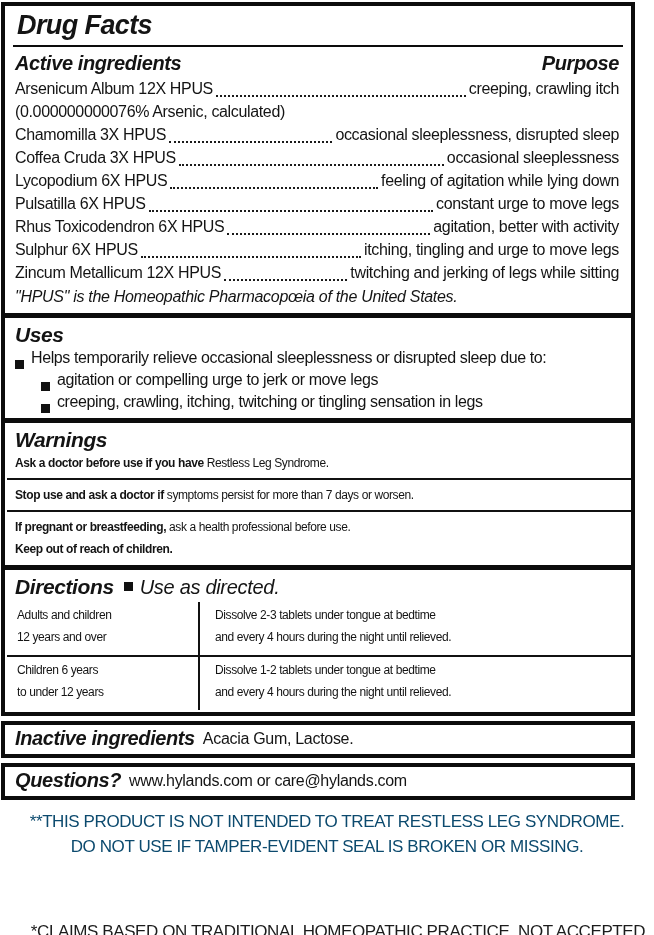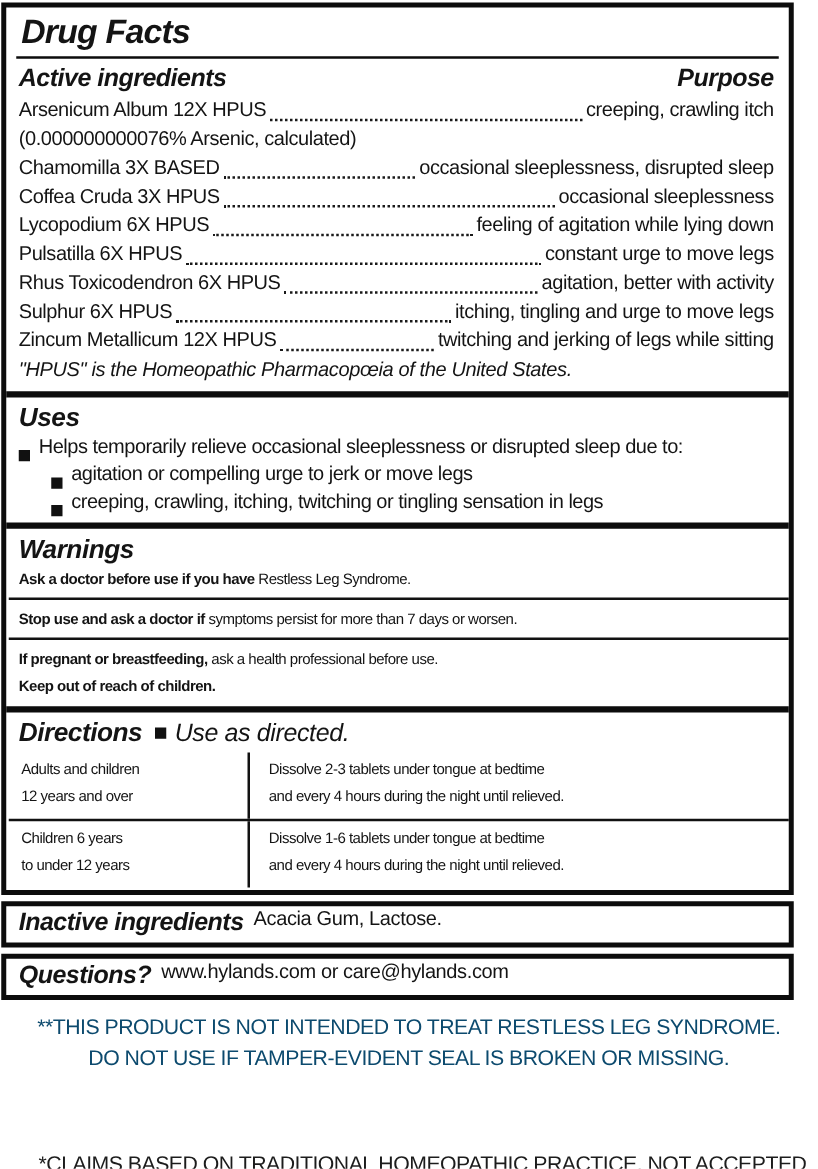--- a/index.html
+++ b/index.html
@@ -9,21 +9,21 @@
     color:#141414;-webkit-font-smoothing:antialiased;
   }
   .page{position:relative;width:654px;height:935px;background:#fff;}
   .box{
     margin:0 19px 0 1px;
     border:4px solid #0c0c0c;
     background:#fff;
     box-sizing:border-box;
   }
   .main-box{margin-top:2px;padding:3px 12px 2px 10px;}
-  .strip{margin-top:5px;padding:2px 12px 4px 10px;display:flex;align-items:flex-start;}
+  .strip{margin-top:5px;padding:2px 12px 4px 10px;display:flex;align-items:center;}
   .strip-heading{font-style:italic;font-weight:bold;font-size:20px;letter-spacing:-0.4px;margin-right:8px;white-space:nowrap;}
   .strip-text{font-size:16px;letter-spacing:-0.3px;white-space:nowrap;}
 
   .df-title{font-style:italic;font-weight:bold;font-size:27px;letter-spacing:-0.6px;margin:1px 0 4px 2px;}
   .title-rule{height:2px;background:#0c0c0c;margin:0 -4px 5px -2px;}
 
   .ai-header{display:flex;justify-content:space-between;align-items:center;margin:2px 0 2px 0;}
   .ai-h-left,.ai-h-right{font-style:italic;font-weight:bold;font-size:20px;letter-spacing:-0.4px;}
 
   .ai-row{display:flex;align-items:center;line-height:23px;font-size:16px;letter-spacing:-0.35px;white-space:nowrap;}
@@ -70,21 +70,21 @@
 
     <div>
       <div class="ai-row">
         <span>Arsenicum Album 12X HPUS</span>
         <span class="leader"></span>
         <span>creeping, crawling itch</span>
       </div>
       <div class="ai-note">(0.000000000076% Arsenic, calculated)</div>
 
       <div class="ai-row">
-        <span>Chamomilla 3X BASED</span>
+        <span>Chamomilla 3X HPUS</span>
         <span class="leader"></span>
         <span>occasional sleeplessness, disrupted sleep</span>
       </div>
       <div class="ai-row">
         <span>Coffea Cruda 3X HPUS</span>
         <span class="leader"></span>
         <span>occasional sleeplessness</span>
       </div>
       <div class="ai-row">
         <span>Lycopodium 6X HPUS</span>
@@ -170,21 +170,21 @@
             <div class="body-line">and every 4 hours during the night until relieved.</div>
           </div>
         </div>
         <div class="dir-sep"></div>
         <div class="dir-row">
           <div class="dir-col1">
             <div class="body-line">Children 6 years</div>
             <div class="body-line">to under 12 years</div>
           </div>
           <div class="dir-col2">
-            <div class="body-line">Dissolve 1-6 tablets under tongue at bedtime</div>
+            <div class="body-line">Dissolve 1-2 tablets under tongue at bedtime</div>
             <div class="body-line">and every 4 hours during the night until relieved.</div>
           </div>
         </div>
       </div>
     </div>
 
   </section>
 
   <section class="box strip">
     <span class="strip-heading">Inactive ingredients</span>

